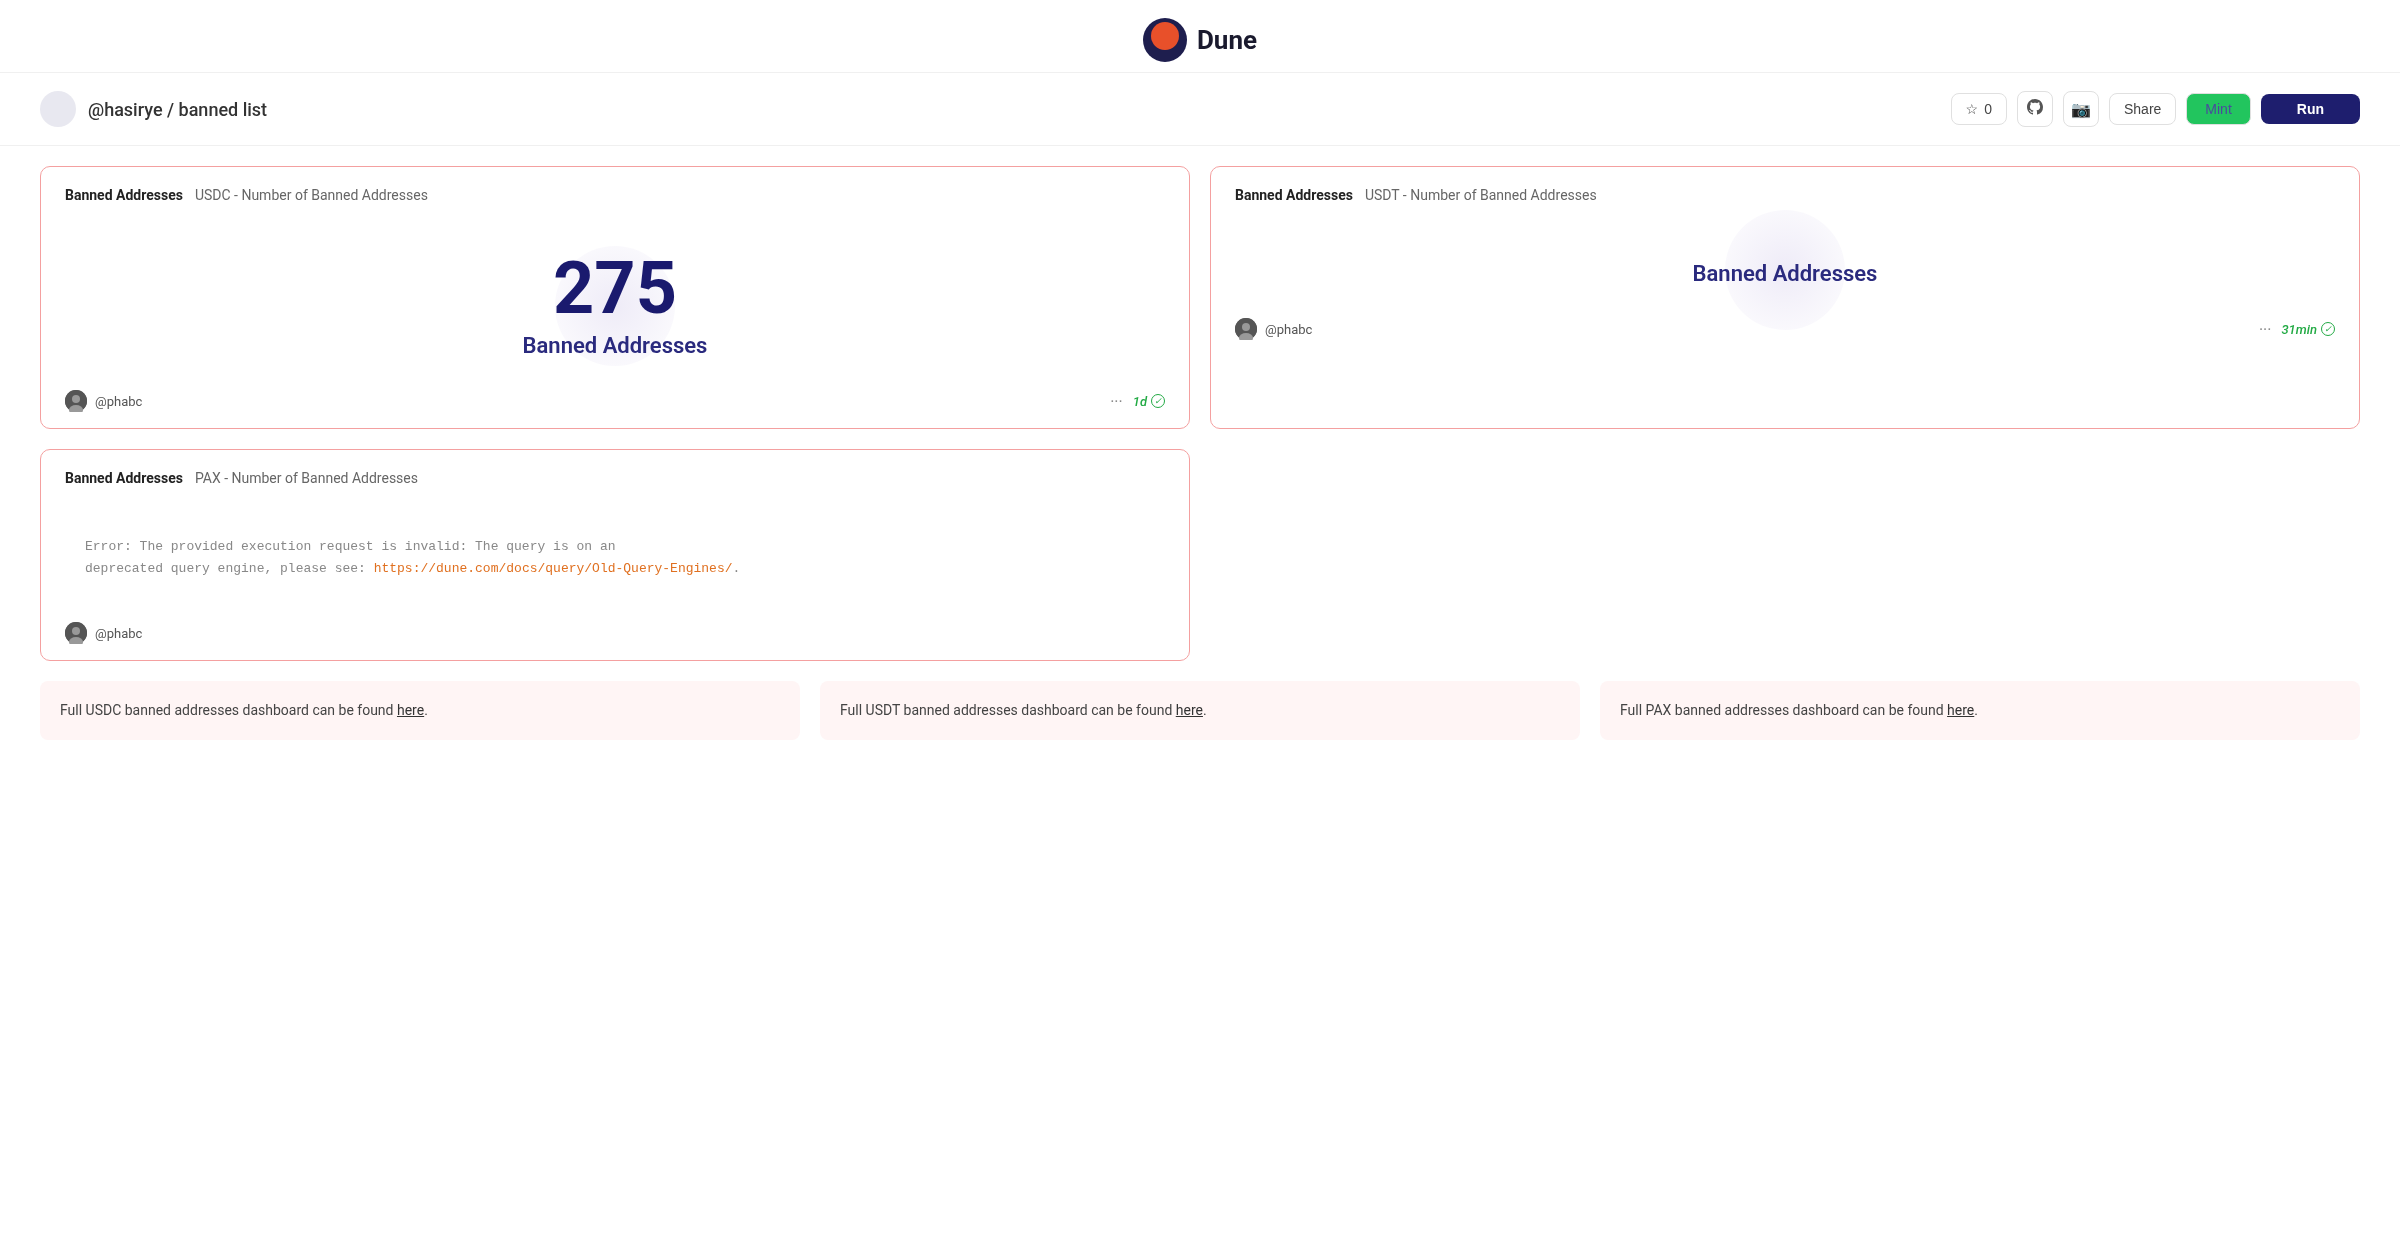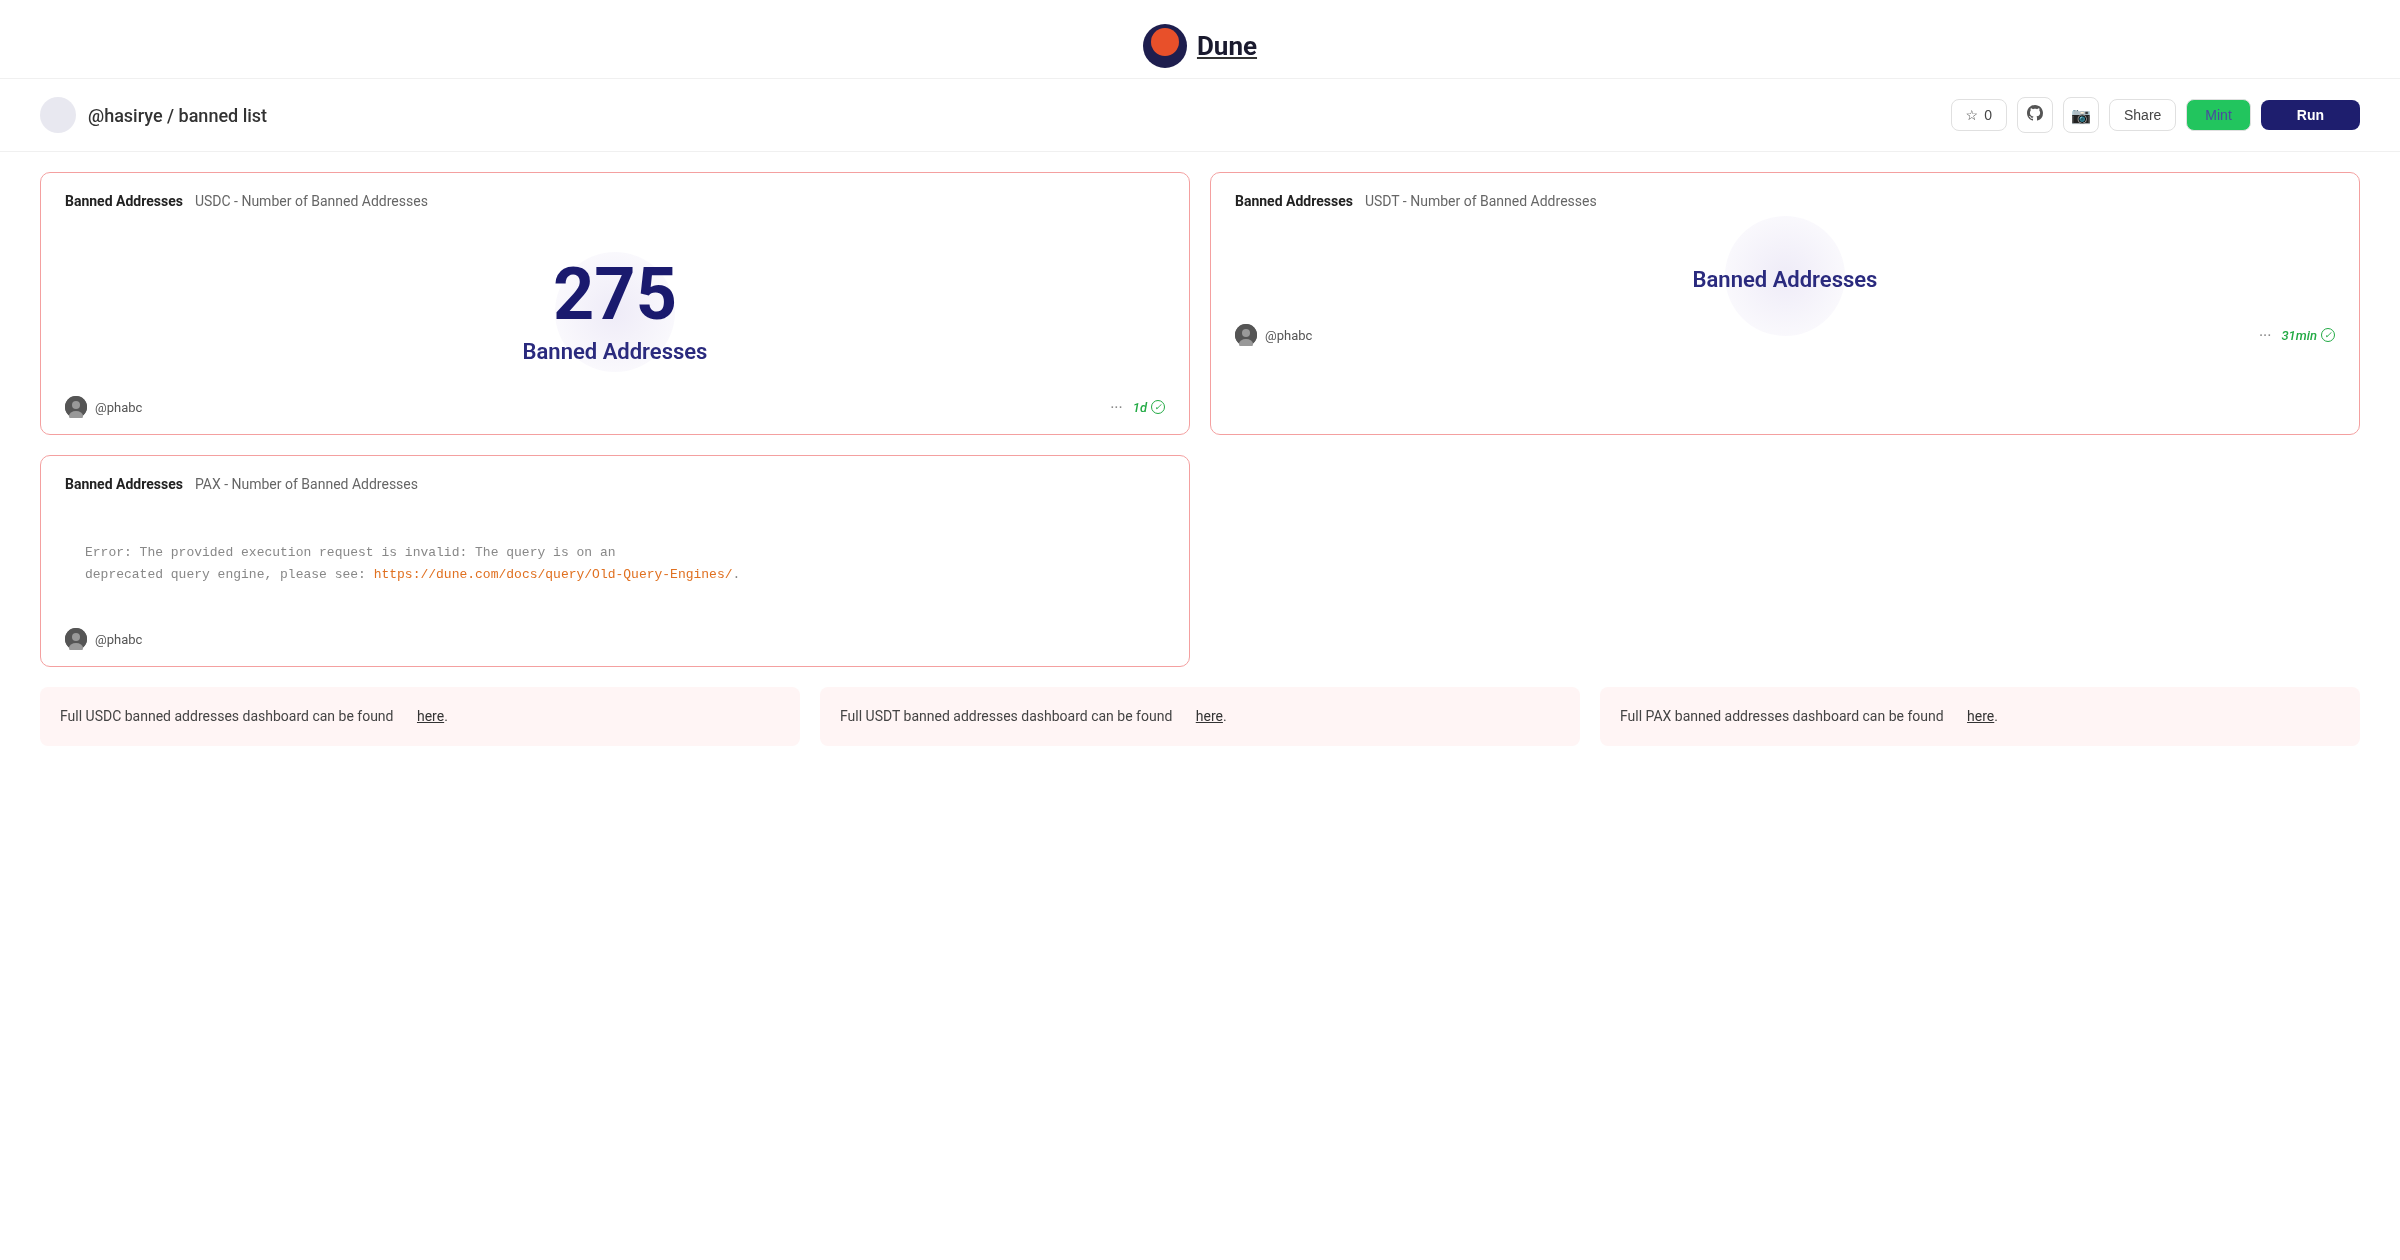--- a/index.html
+++ b/index.html
@@ -13,23 +13,22 @@
       background: #ffffff;
       color: #333;
       min-height: 100vh;
     }
 
     
     .header {
       display: flex;
       align-items: center;
       justify-content: center;
-      padding: 24px 0 10px;
+      padding: 18px 0 10px;
       border-bottom: 1px solid #f0f0f0;
-      text-decoration: underline;
     }
 
     .logo-container {
       display: flex;
       align-items: center;
       gap: 10px;
     }
 
     .logo-icon {
       width: 44px;
@@ -299,21 +298,20 @@
       border-radius: 8px;
       padding: 18px 20px;
       font-size: 14px;
       color: #444;
       line-height: 1.6;
     }
 
     .bottom-card a {
       color: #333;
       text-decoration: underline;
-      margin-left: 20px;
     }
 
     
     .toolbar-divider {
       height: 1px;
       background: #f0f0f0;
       margin: 0 0 10px;
     }
   </style>
 </head>

